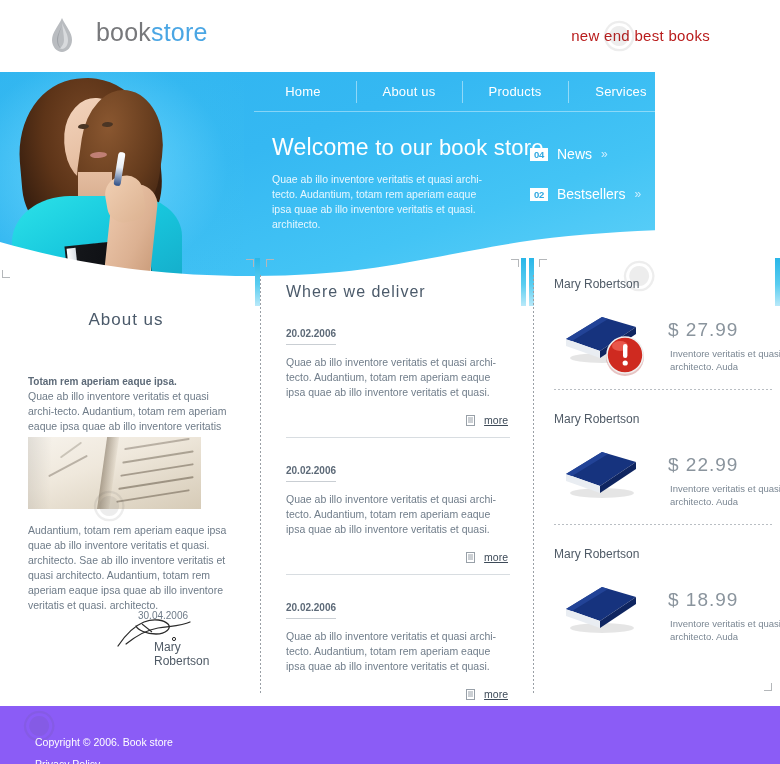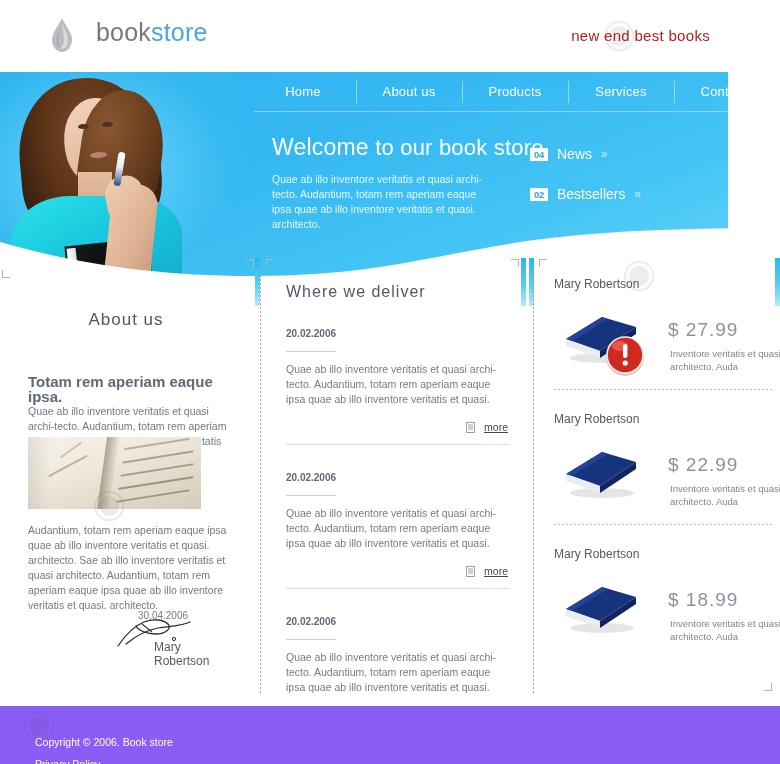--- a/index.html
+++ b/index.html
@@ -26,21 +26,21 @@
   }
   .brand .b1 { color: #77787b; }
   .brand .b2 { color: #4aa6e4; }
   .tagline {
     position: absolute; right: 10px; top: 27px;
     font-size: 15px; color: #b91c1c; letter-spacing: .3px;
   }
 
   
   .hero {
-    position: absolute; left: 0; top: 72px; width: 728px; height: 212px;
+    position: absolute; left: 0; top: 72px; width: 655px; height: 212px;
     overflow: hidden;
     background: linear-gradient(160deg, #2fb4f0 0%, #35b8f2 38%, #43c4f5 70%, #62d2f8 100%);
   }
   
   .photo {
     position: absolute; left: -6px; top: 0; width: 250px; height: 212px;
     overflow: hidden;
   }
   .ph-glow {
     position: absolute; left: -30px; top: -20px; width: 300px; height: 260px;
@@ -168,21 +168,21 @@
     background-size: 1px 4px; }
 
   
   .col-left { position: absolute; left: 0; top: 0; width: 252px; }
   .about-title {
     text-align: center; font-size: 17px; color: #4b5a6a; margin-top: 55px;
     letter-spacing: 1px; font-weight: 400;
   }
   .lead {
     margin: 44px 0 0 28px; width: 196px;
-    font-size: 15px; line-height: 15px; color: #5d6a78; font-weight: bold;
+    font-size: 10px; line-height: 15px; color: #5d6a78; font-weight: bold;
   }
   .about-p {
     margin: 0 0 0 28px; width: 200px;
     font-size: 10.5px; line-height: 15px; color: #6e7b88;
   }
   .book-photo {
     position: absolute; left: 28px; top: 182px; width: 173px; height: 72px;
     background:
       linear-gradient(92deg, rgba(0,0,0,.09) 0%, rgba(0,0,0,0) 14%),
       linear-gradient(160deg, #f7f3ec 0%, #efe8dc 40%, #e2d9c9 70%, #d6cbb7 100%);
@@ -208,21 +208,21 @@
 
   
   .col-mid { position: absolute; left: 268px; top: 0; width: 252px; }
   .panel-title {
     font-size: 16px; color: #4b5a6a; margin: 28px 0 0 18px;
     letter-spacing: 1px; font-weight: 400;
   }
   .news-item { margin: 0 0 0 18px; width: 222px; padding-top: 22px; }
   .news-date {
     font-size: 10px; color: #5d6a78; font-weight: bold;
-    border-bottom: 1px solid #c9ced3; display: inline-block; padding-bottom: 12px;
+    border-bottom: 1px solid #c9ced3; display: inline-block; padding-bottom: 5px;
   }
   .news-body { margin-top: 10px; font-size: 10.5px; line-height: 15px; color: #707d8a; width: 214px; }
   .more-row { display: flex; align-items: center; justify-content: flex-end; margin-top: 14px; }
   .doc-icon { width: 9px; height: 11px; margin-right: 9px; }
   .more-link {
     font-size: 10.5px; color: #3d4a58; text-decoration: underline; cursor: pointer;
   }
   .hr-soft { height: 1px; background: #d8dde1; margin: 11px 0 0 18px; width: 224px; }
 
   

